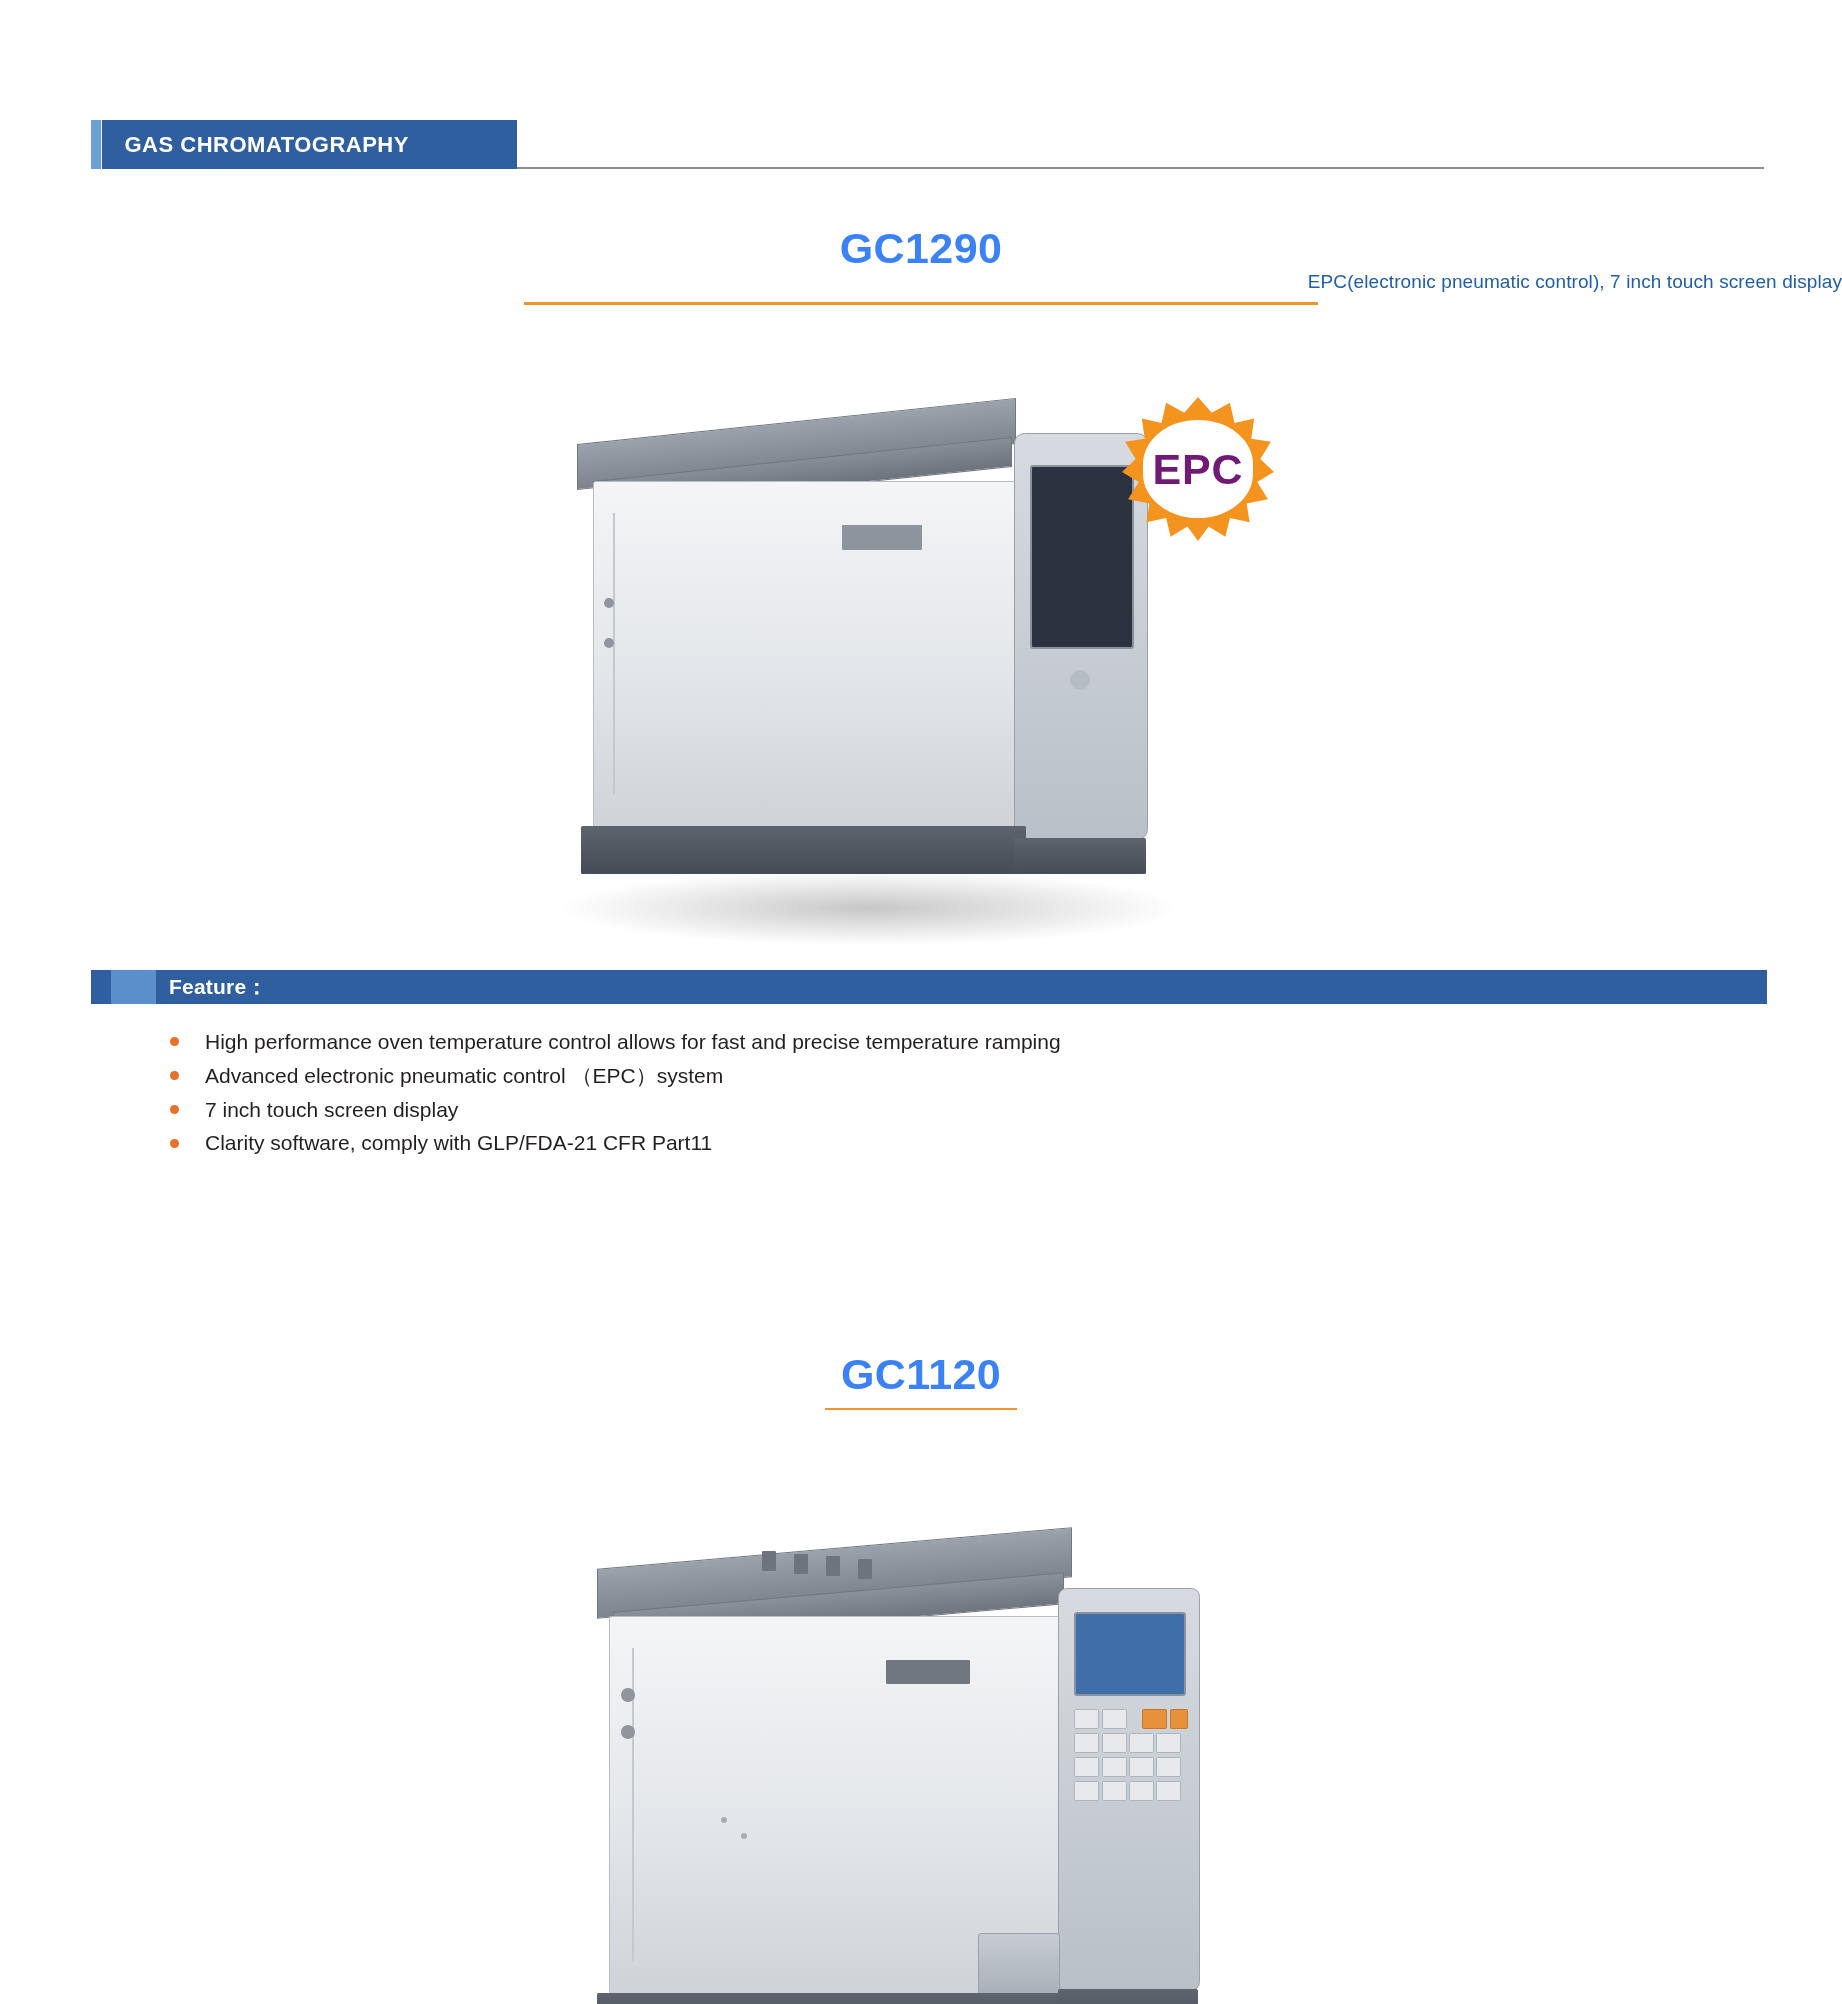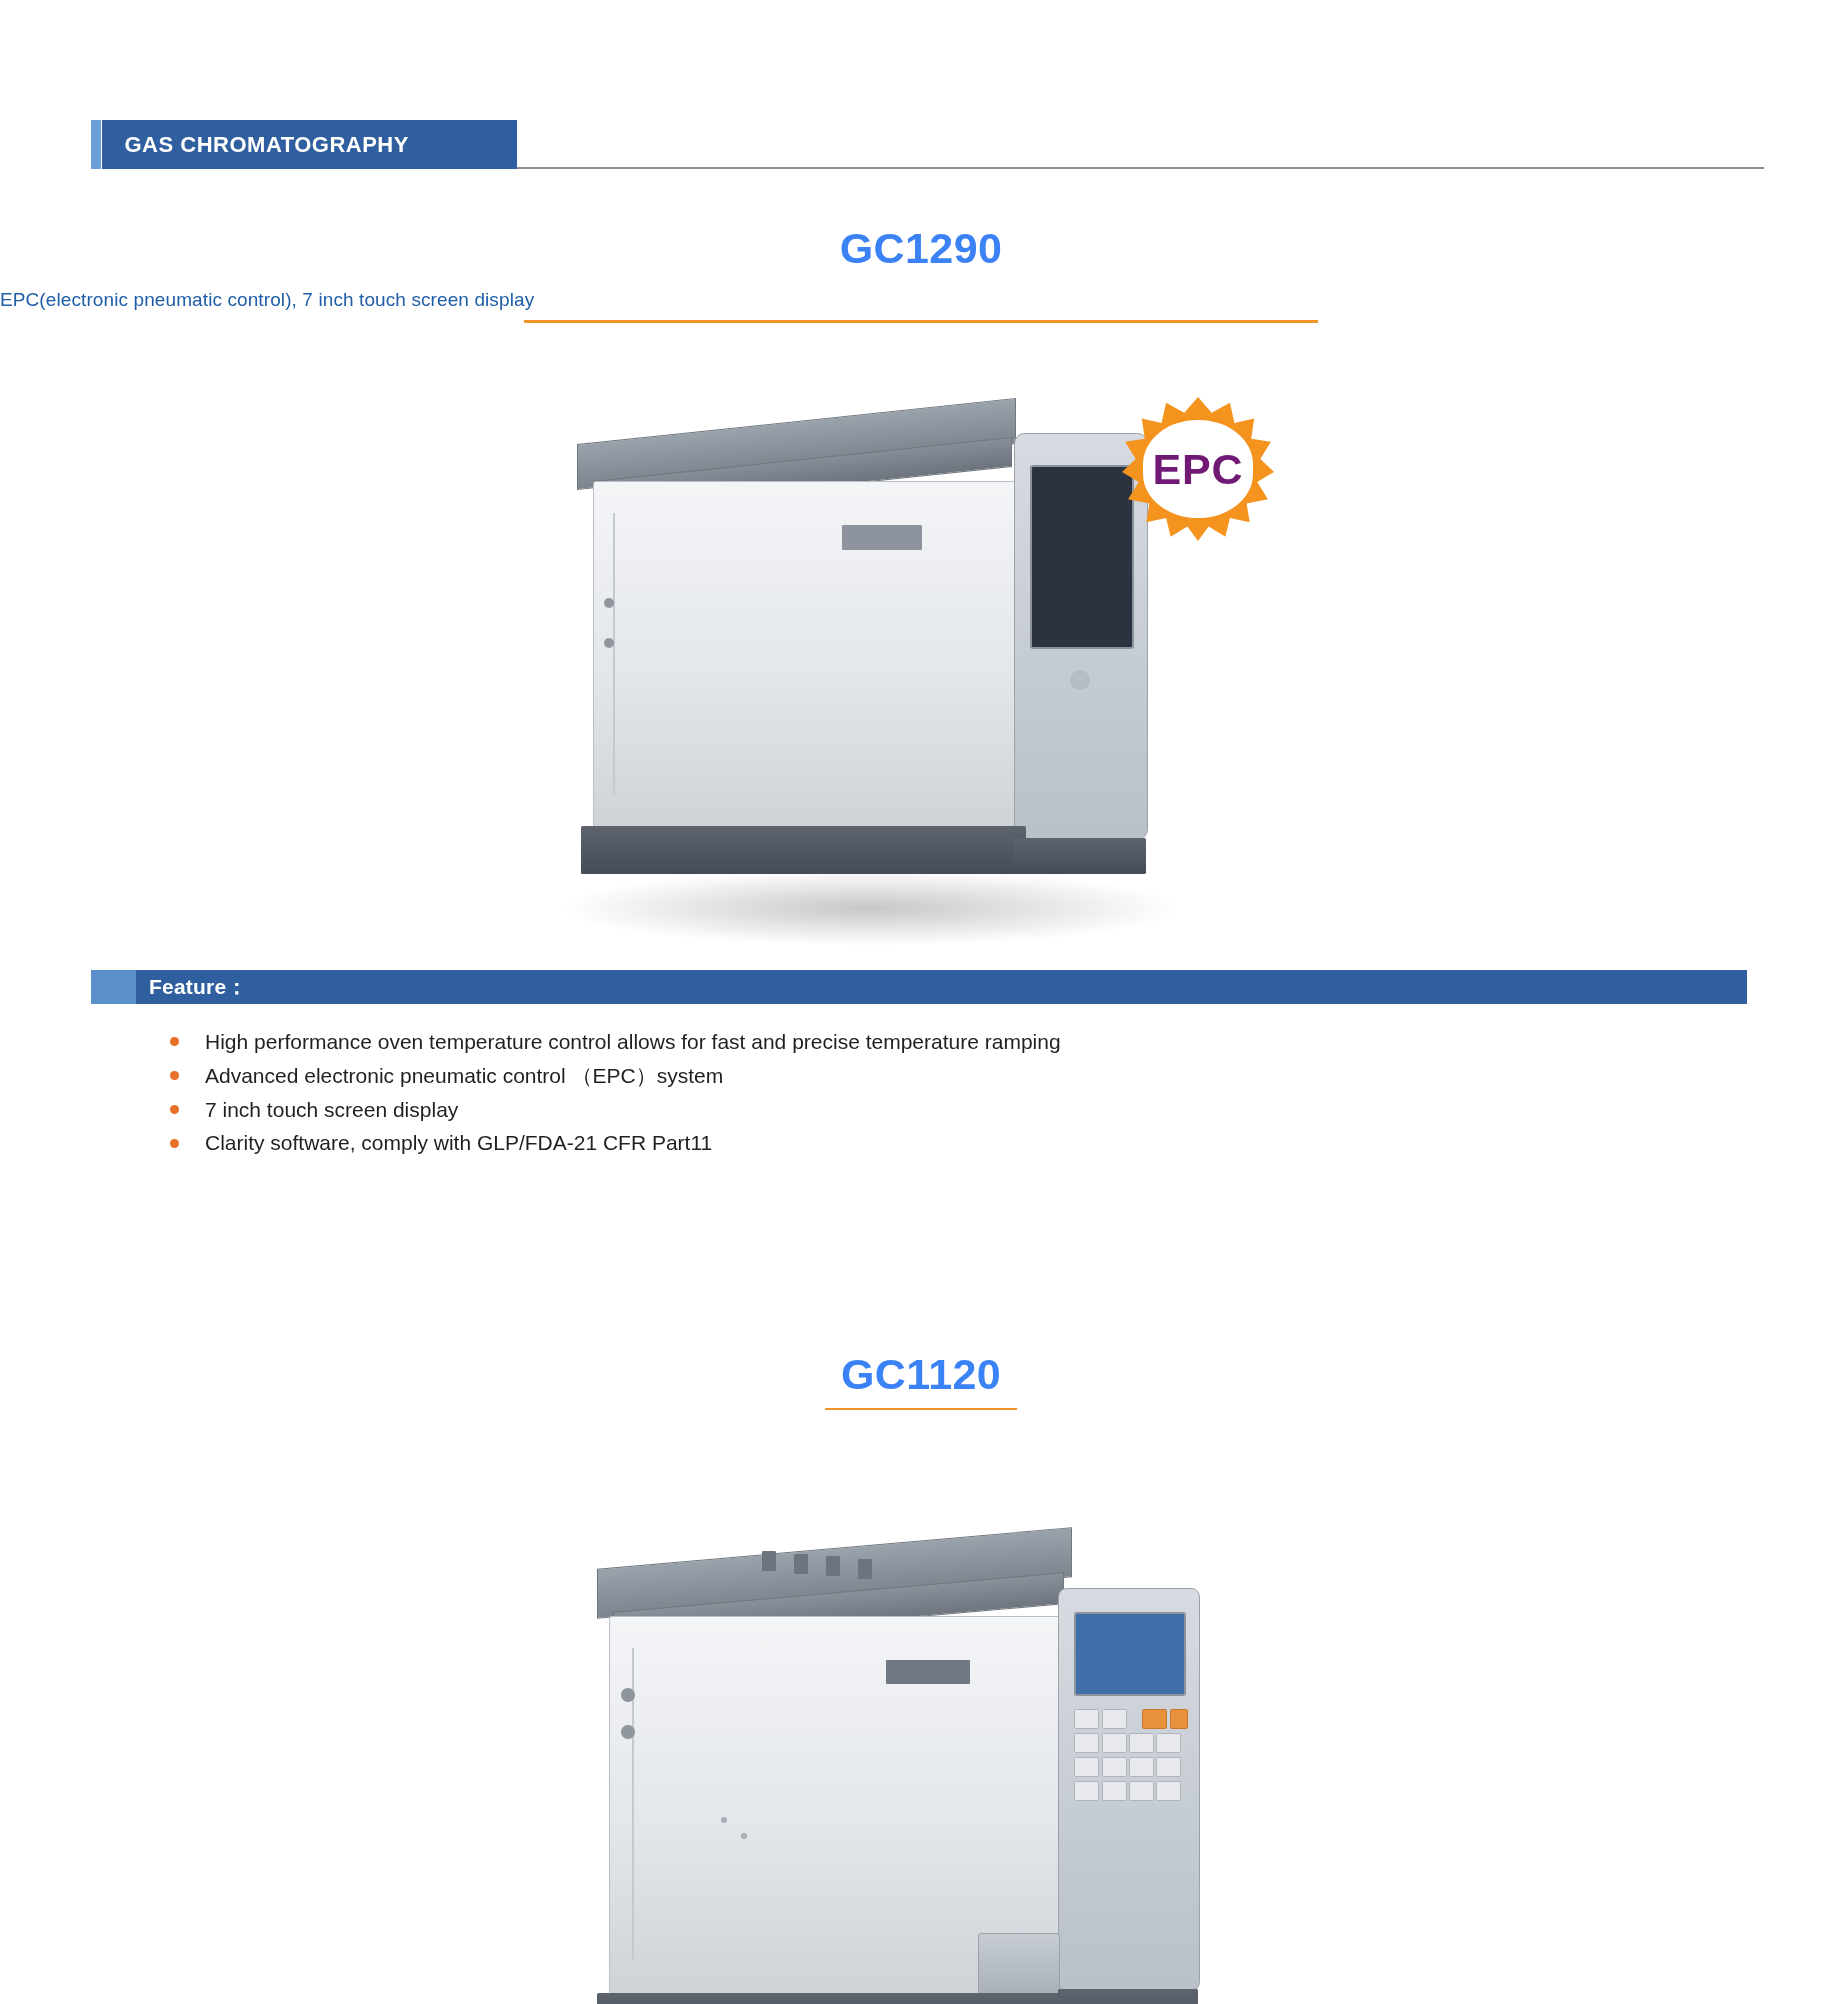--- a/index.html
+++ b/index.html
@@ -71,24 +71,24 @@
   }
   .product-title {
     text-align: center;
     font-size: 43px;
     font-weight: bold;
     color: #3b82f6;
     letter-spacing: 0.4px;
     line-height: 1.08;
   }
   .product-subtitle {
-    text-align: left;
+    text-align: right;
     font-size: 19px;
     color: #1f5ea8;
-    margin-top: 18px;
+    margin-top: 0;
     letter-spacing: 0.1px;
   }
   .title-underline {
     margin: 8.8px auto 0 auto;
     height: 2.4px;
     background: #f0952a;
   }
 
   
   .feature-bar {
@@ -282,21 +282,21 @@
     <div class="gc-base" style="left:48px; top:453px; width:445px; height:48px; border-radius:1.6px;"></div>
     <div class="gc-base" style="left:481px; top:465px; width:132px; height:36px; border-radius:1.6px;"></div>
 
     <div class="epc-badge" style="left:589px; top:24px;">
       <div class="burst"></div>
       <div class="inner"></div>
       <div class="txt">EPC</div>
     </div>
   </div>
 
-  <div class="feature-bar" style="top:970px;">
+  <div class="feature-bar" style="top:970px;padding-left:20px;">
     <div class="feature-bar-accent"></div>
     <div class="feature-bar-text">Feature：</div>
   </div>
 
   <div class="feature-list" style="top:1027px;">
     <div class="feature-item">
       <span class="bullet"></span>
       <span>High performance oven temperature control allows for fast and precise temperature ramping</span>
     </div>
     <div class="feature-item">

